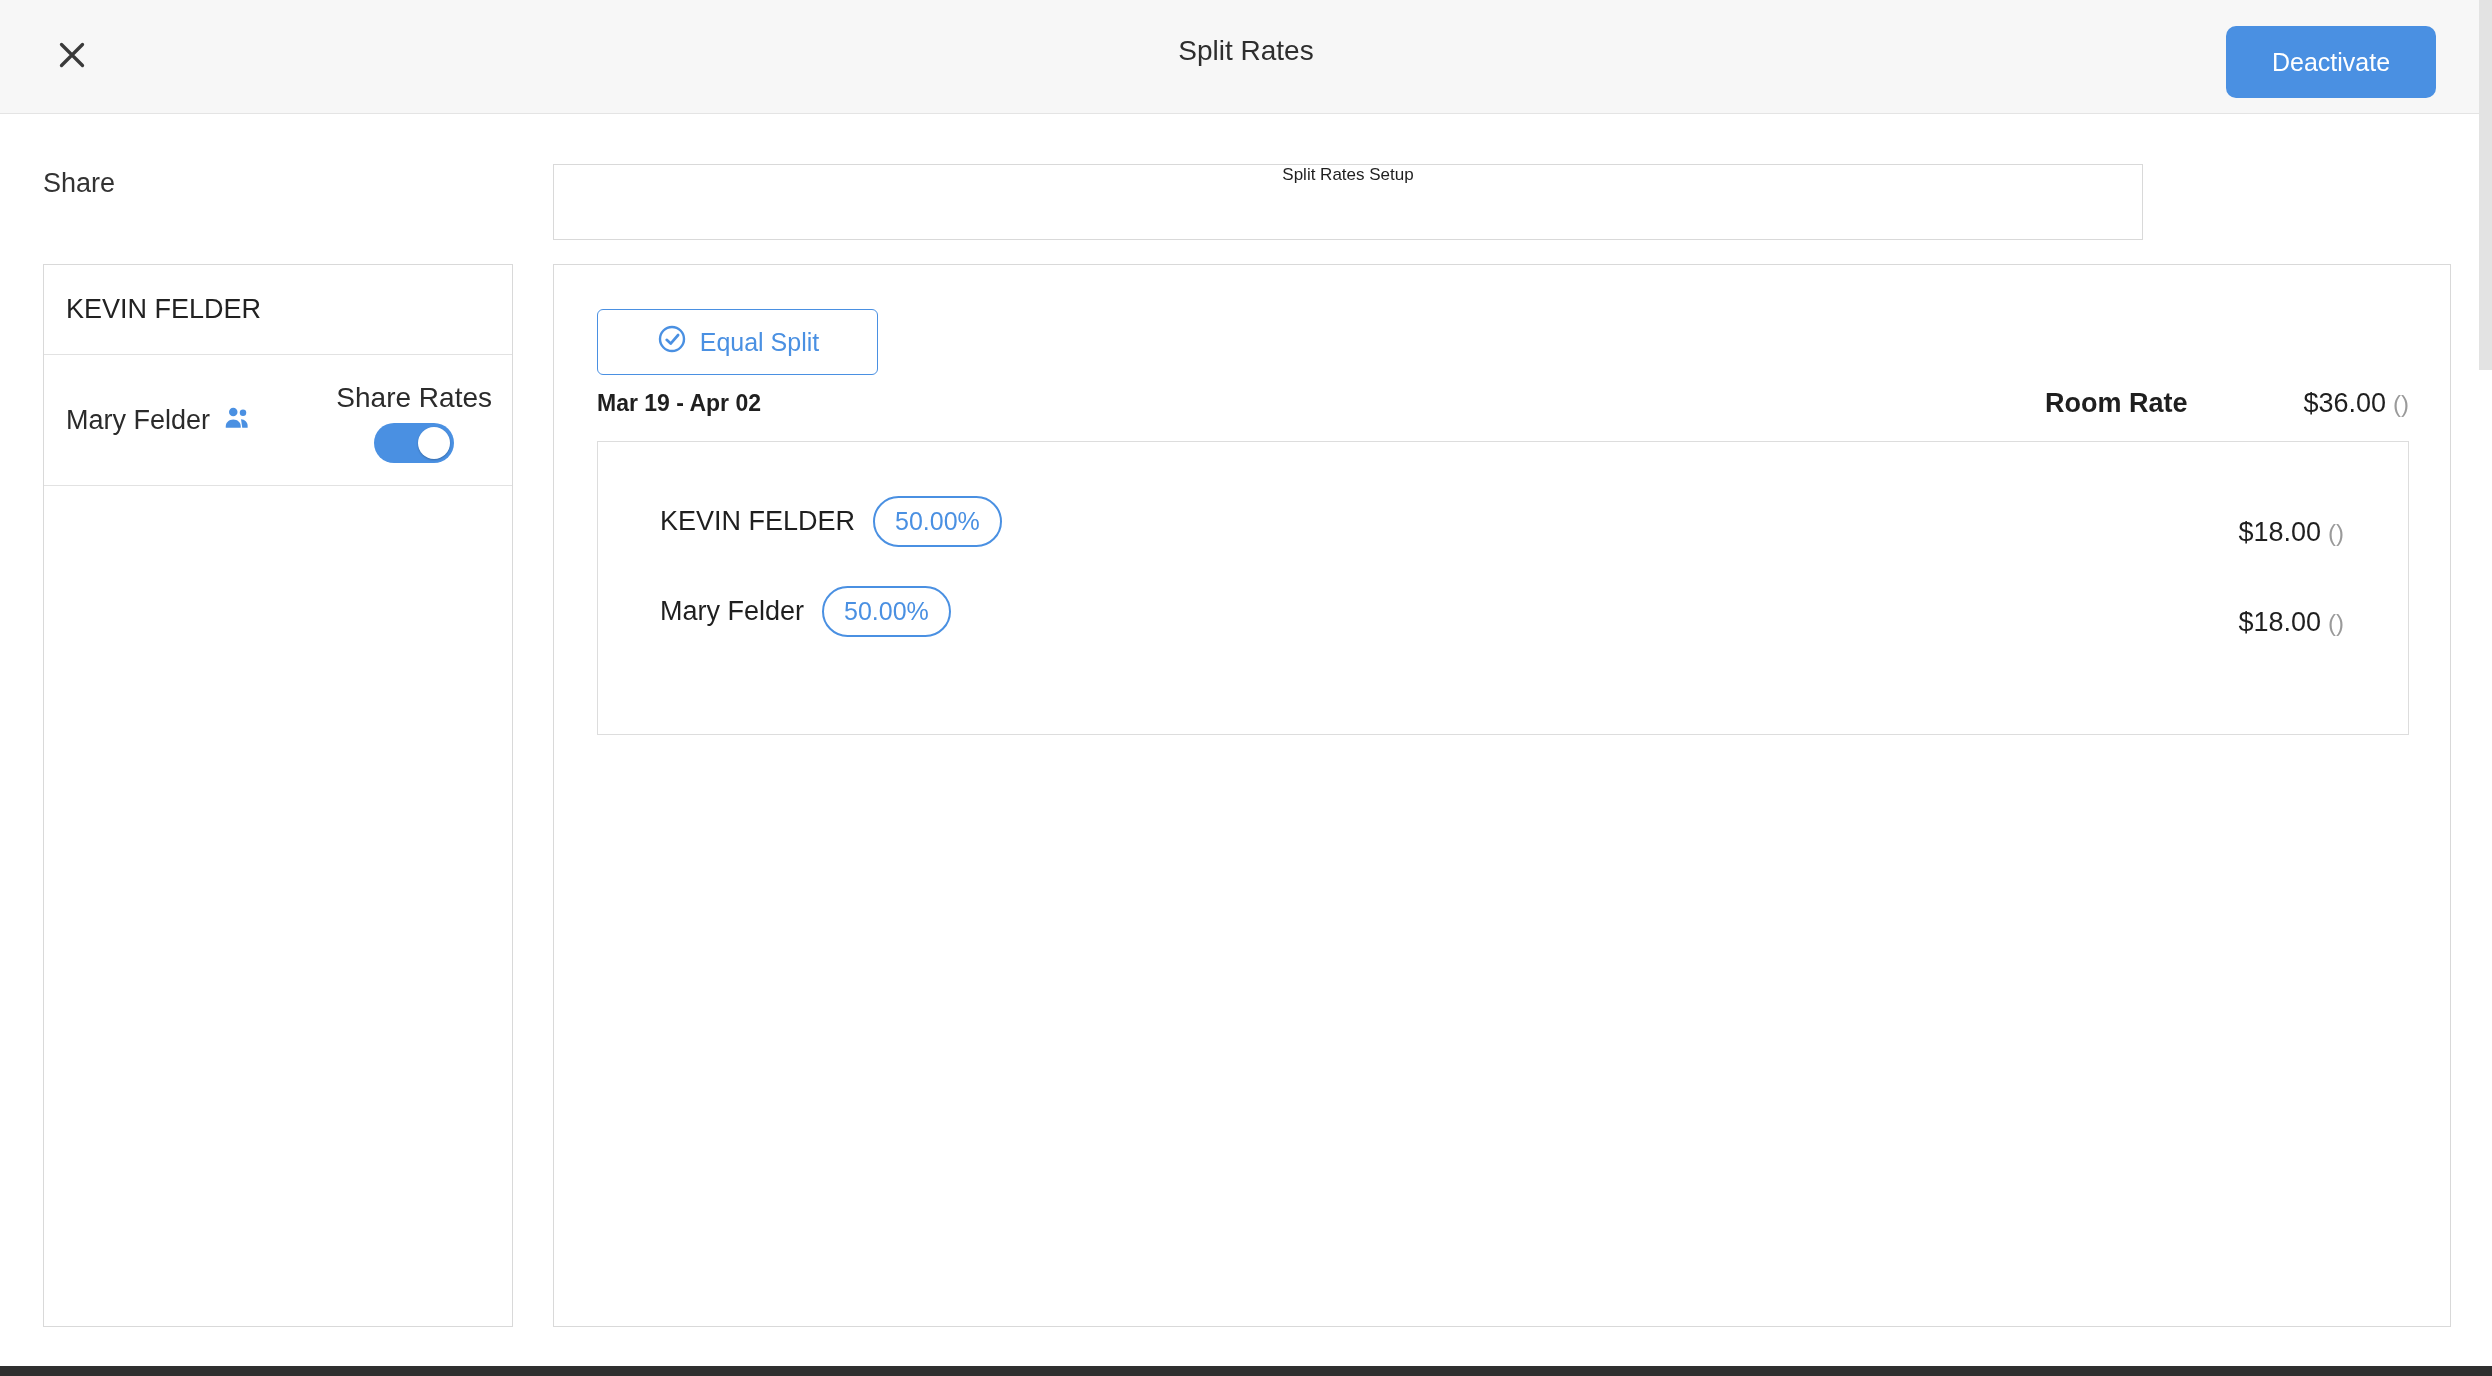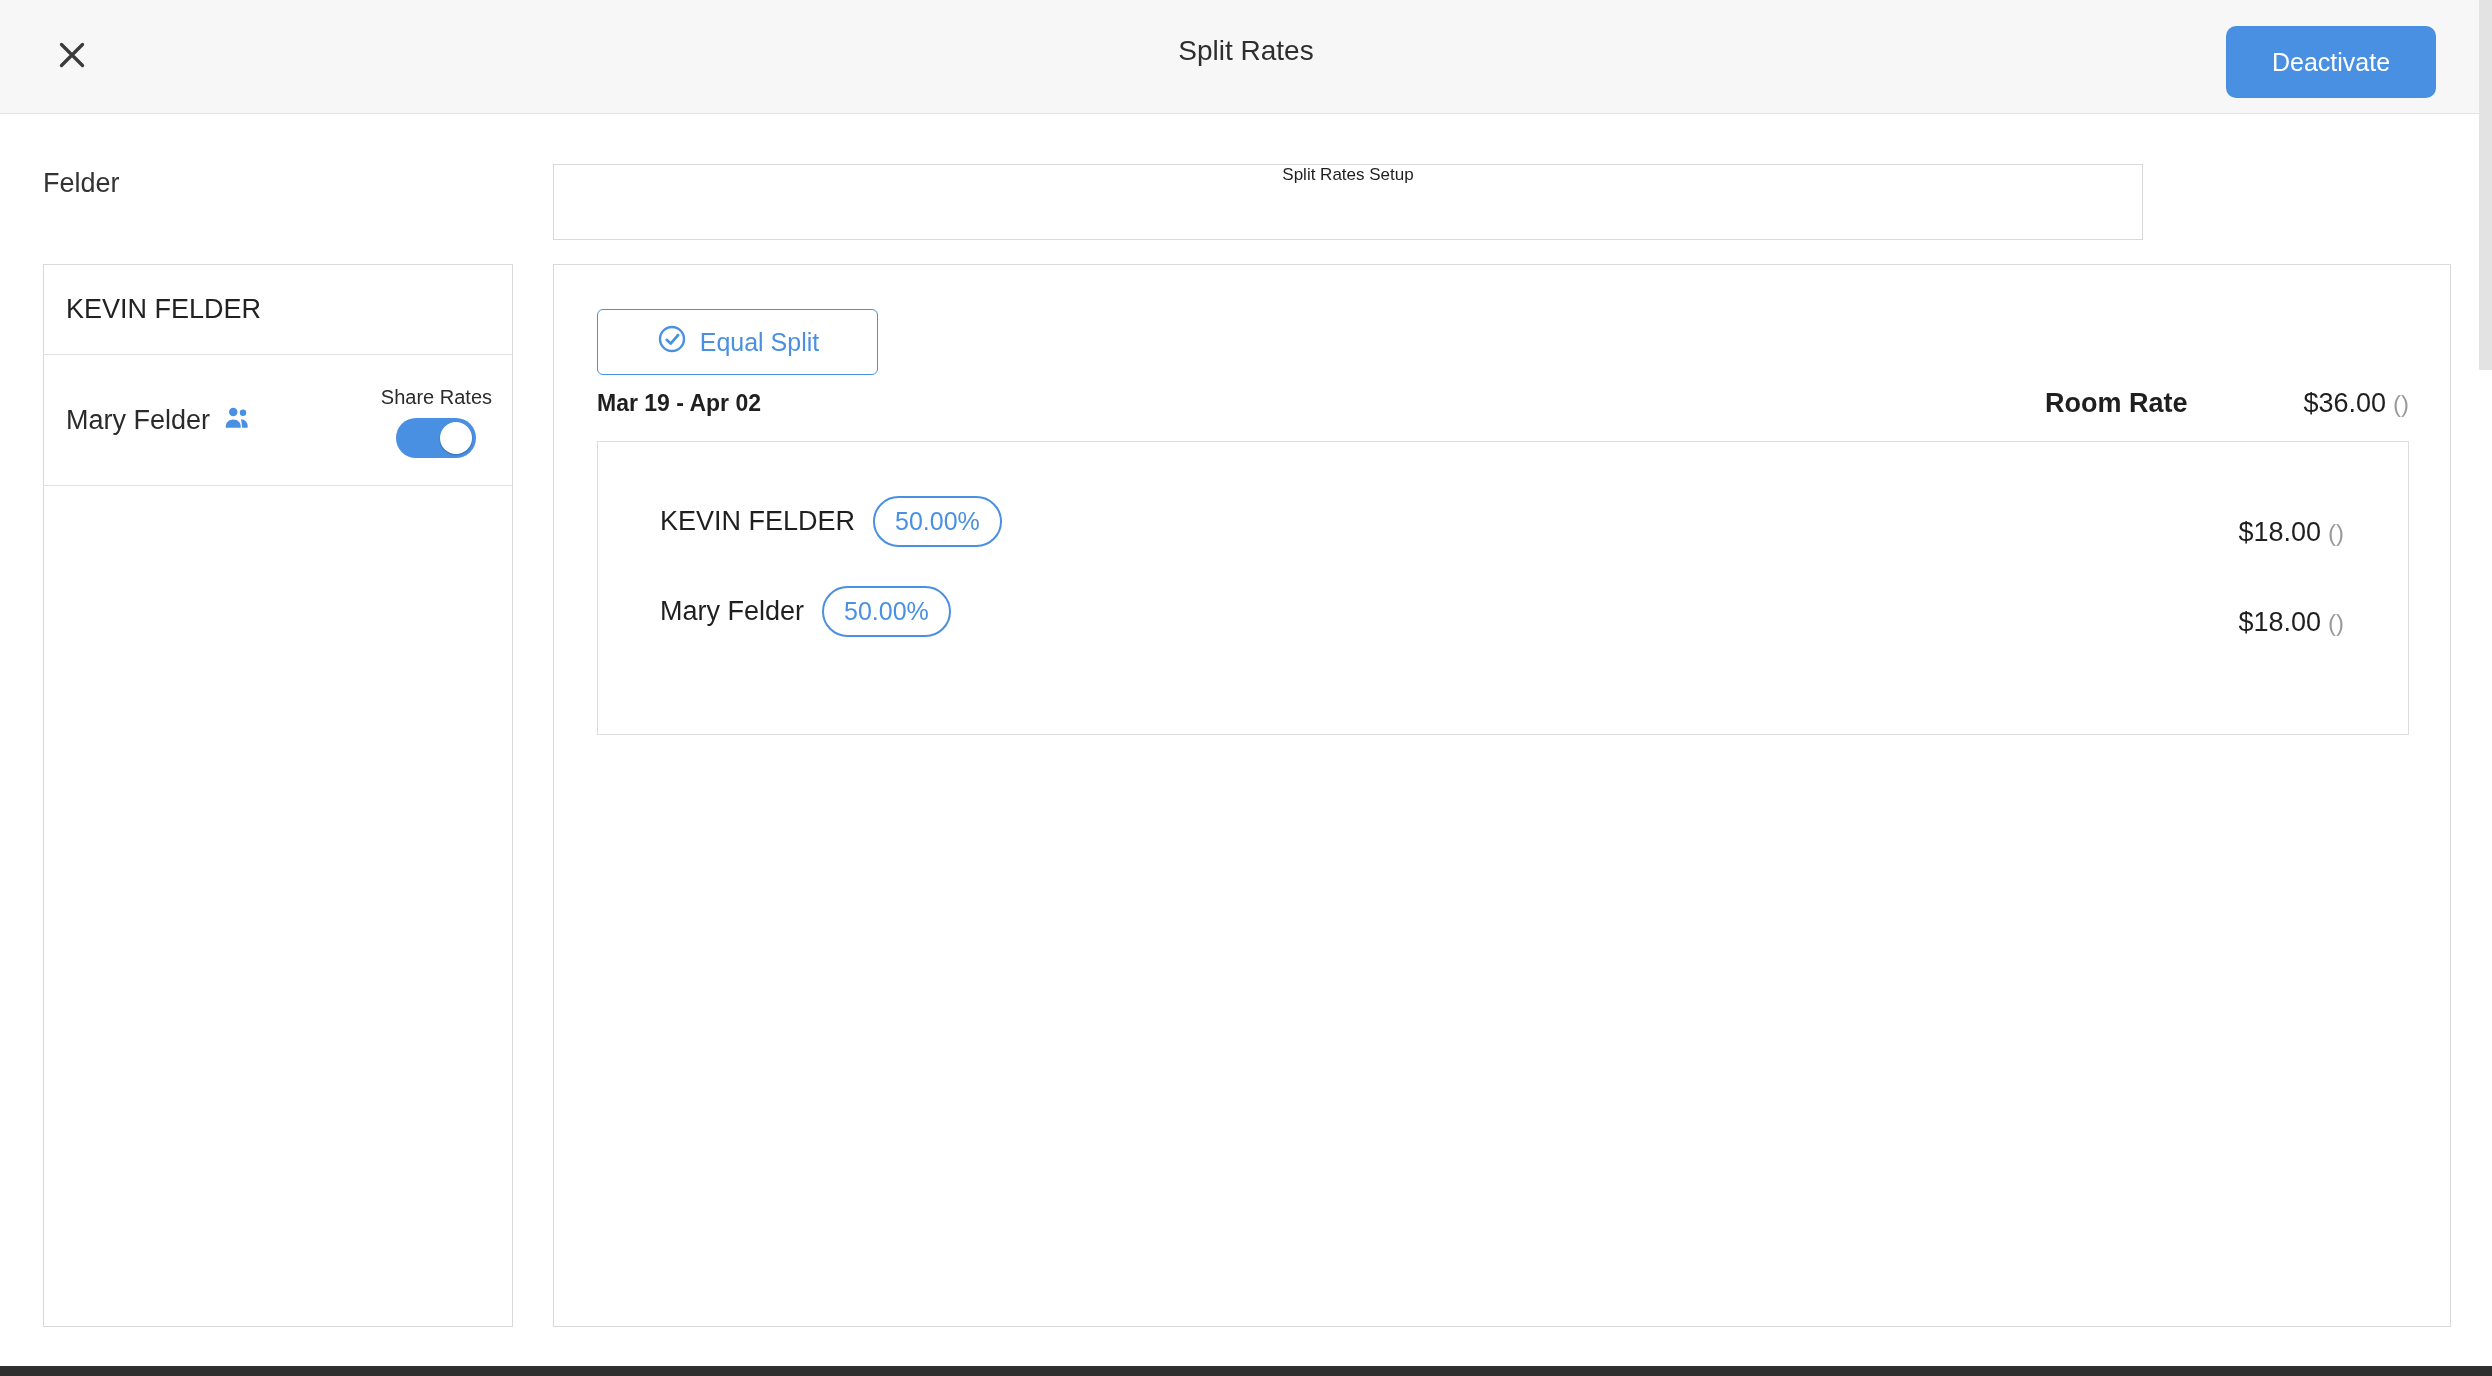--- a/index.html
+++ b/index.html
@@ -58,21 +58,21 @@
     display: flex; align-items: center; justify-content: space-between;
     padding: 0 20px 0 22px; cursor: pointer;
   }
   .guest-name {
     font-size: 27px; display: flex; align-items: center; gap: 12px;
   }
   .share-col {
     display: flex; flex-direction: column; align-items: center; gap: 9px;
     padding-top: 4px;
   }
-  .share-label { font-size: 20px; color: #2b2b2b; }
+  .share-label { font-size: 28px; color: #2b2b2b; }
   .toggle {
     width: 80px; height: 40px; border-radius: 20px;
     background: var(--accent); position: relative; cursor: pointer;
   }
   .toggle-knob {
     position: absolute; right: 4px; top: 4px;
     width: 32px; height: 32px; border-radius: 50%;
     background: #ffffff; box-shadow: 0 1px 2px rgba(0,0,0,.25);
   }
 
@@ -149,21 +149,21 @@
     <span>
       <svg width="36" height="36" viewBox="0 0 24 24">
         <path d="M5 5 L19 19 M19 5 L5 19" stroke="#3a3a3a" stroke-width="2.2" stroke-linecap="round" fill="none"></path>
       </svg>
     </span>
   </div>
   <div class="header-title">Split Rates</div>
   <button class="deactivate-btn">Deactivate</button>
 </div>
 
-<div class="guests-label">Felder</div>
+<div class="guests-label">Share</div>
 
 <div class="left-panel">
   <div class="panel-header">
     <span>KEVIN FELDER</span>
   </div>
   <div class="guest-row">
     <div class="guest-name">
       <span>Mary Felder</span>
       <span>
         <svg width="30" height="26" viewBox="0 0 24 20" fill="#4a90e2">

